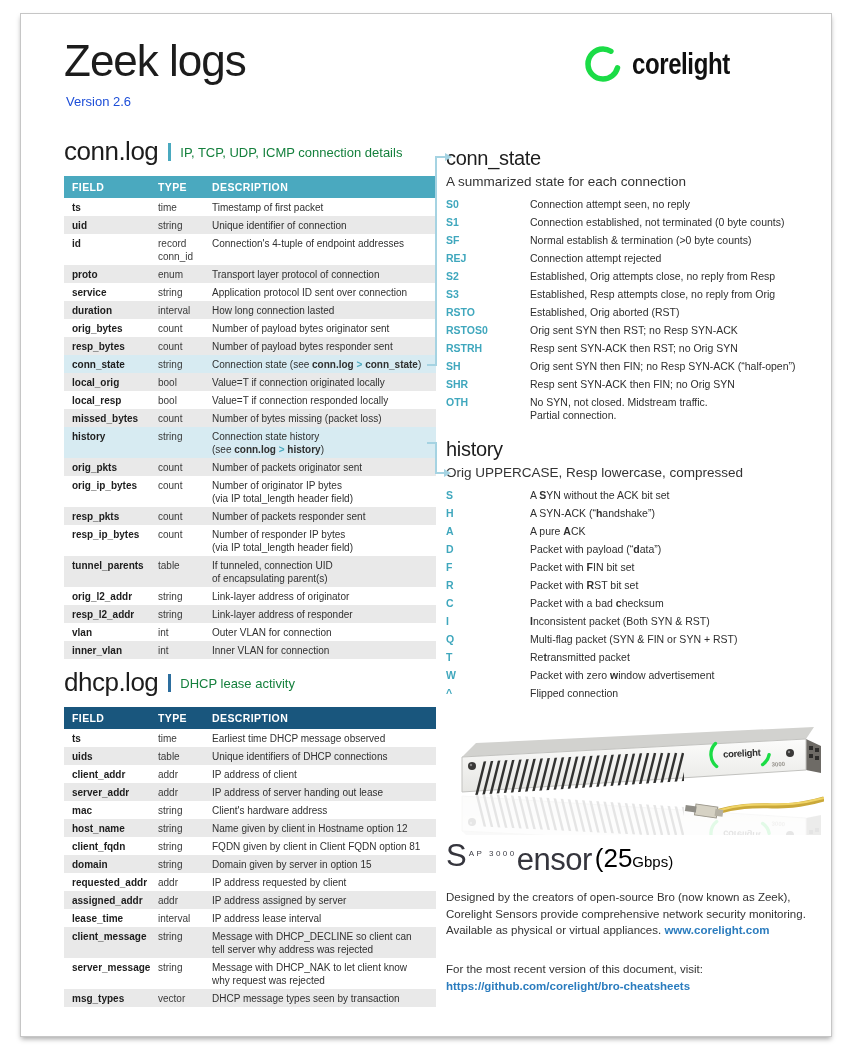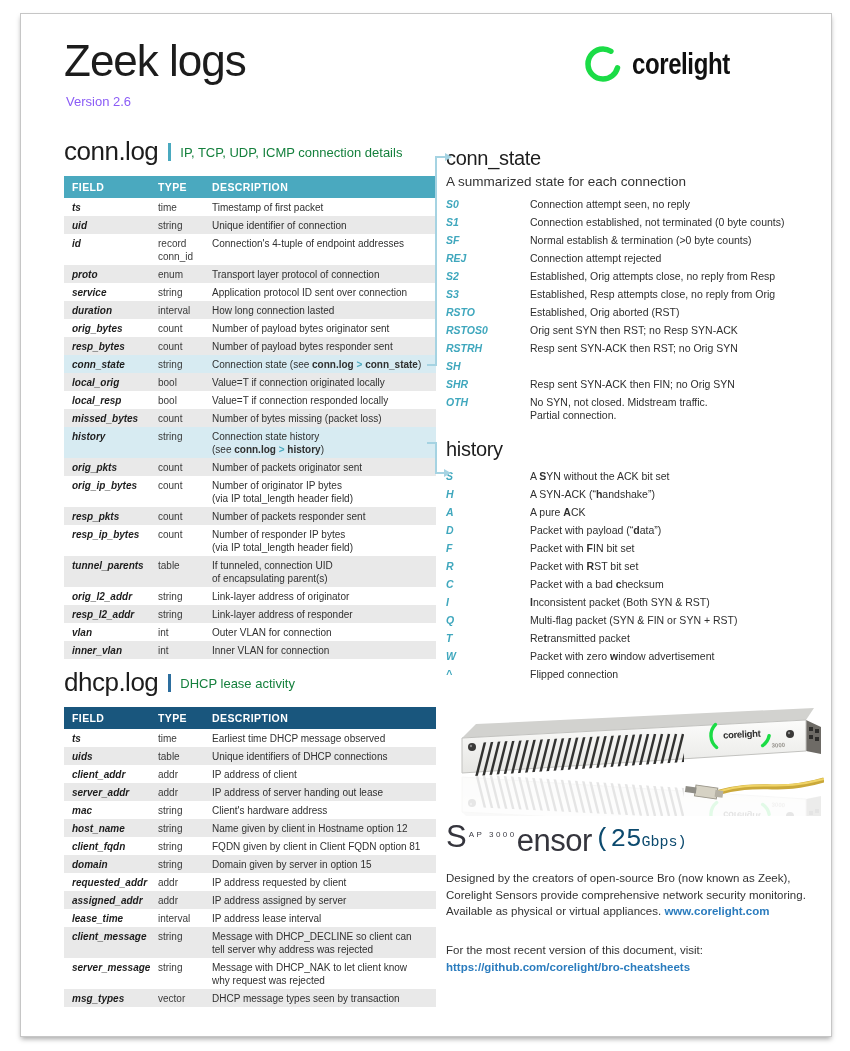--- a/index.html
+++ b/index.html
@@ -3,21 +3,21 @@
 <meta charset="utf-8">
 <style>
   html,body{margin:0;padding:0;background:#fff;}
   body{font-family:"Liberation Sans",sans-serif;-webkit-font-smoothing:antialiased;}
   .canvas{position:relative;width:844px;height:1051px;background:#fff;overflow:hidden;}
   .sheet{position:absolute;left:20px;top:13px;width:810px;height:1022px;background:#fff;
          border:1px solid #c6c6c6;box-shadow:0 3px 5px -1px rgba(0,0,0,.35);overflow:hidden;}
 
   
   .page-title{position:absolute;left:43px;top:22px;font-size:44px;font-weight:400;letter-spacing:-1px;color:#1c1c1c;}
-  .version{position:absolute;left:45px;top:80px;font-size:13px;color:#8b5cf6;}
+  .version{position:absolute;left:45px;top:80px;font-size:13px;color:#1d4ed8;}
   .brand{position:absolute;left:562px;top:30px;display:flex;align-items:center;gap:9px;}
   .brand-text{display:inline-block;font-size:30px;font-weight:700;letter-spacing:-.5px;color:#101010;
               transform:scaleX(.8);transform-origin:left center;}
 
   
   .col-left{position:absolute;left:43px;top:120px;width:372px;}
   .col-right{position:absolute;left:425px;top:131px;width:378px;}
 
   
   .log-heading{display:flex;align-items:center;margin:0 0 8px 0;height:34px;}
@@ -28,54 +28,54 @@
   .log-tag{font-size:13px;color:#15803d;padding-top:3px;}
   .dhcp-block{margin-top:6px;}
 
   
   table{border-collapse:collapse;width:372px;table-layout:fixed;}
   th{font-size:10.5px;font-weight:700;color:#fff;text-align:left;padding:5px 5px 5px 8px;letter-spacing:.4px;}
   .conn-head th{background:#4aa9bf;}
   .dhcp-head th{background:#19567d;}
   td{font-size:10px;color:#303030;vertical-align:top;padding:2.5px 4px 2.5px 8px;line-height:13px;white-space:pre-line;}
   col.c-f{width:86px;}col.c-t{width:54px;}col.c-d{width:232px;}
-  td.f{font-weight:700;color:#1d1d1d;font-style:italic;}
+  td.f{font-weight:700;color:#1d1d1d;}
   td.t{color:#3a3a3a;}
   tr.g{background:#e9e9e9;padding-left:38px;}
   tr.w{background:#ffffff;}
   tr.hl{background:#d7ebf2;}
   .b{font-weight:700;}
   .accent{color:#4aa9bf;font-weight:700;}
 
   
   .sec-title{font-size:20px;font-weight:400;color:#1d1d1d;letter-spacing:-.3px;line-height:26px;}
   .sec-sub{font-size:13.5px;color:#333;margin-top:2px;line-height:17px;}
   .deflist{margin-top:6px;}
   .def-row{display:flex;min-height:18px;}
-  .def-code{width:84px;flex:none;font-size:10.5px;font-weight:700;color:#3fa7bd;line-height:13px;padding-top:2px;font-style:italic;}
+  .def-code{width:84px;flex:none;font-size:10.5px;font-weight:700;color:#3fa7bd;line-height:13px;padding-top:2px;}
   .def-desc{font-size:10.5px;color:#2f2f2f;line-height:13px;padding-top:2px;white-space:pre-line;}
   .sec-history{margin-top:14px;}
 
   
   .cline{position:absolute;background:#a5d3e2;}
   .carrow{position:absolute;width:0;height:0;border-top:4.5px solid transparent;
           border-bottom:4.5px solid transparent;border-left:7px solid #a5d3e2;}
 
   
   .appliance{margin-top:12px;}
   .badge-text{font:700 9.5px "Liberation Sans",sans-serif;fill:#2d2d2d;letter-spacing:-.3px;}
   .badge-model{font:700 6px "Liberation Sans",sans-serif;fill:#97948e;}
 
   
   .sensor-logo{display:flex;align-items:flex-end;margin-top:2px;color:#35353d;}
   .s-initial{font-size:31px;line-height:30px;font-weight:400;}
   .s-stack{display:flex;flex-direction:row;align-items:flex-start;}
   .s-super{font-size:8px;letter-spacing:2.5px;color:#3c3c44;line-height:9px;margin-left:2px;}
   .s-rest{font-size:31px;line-height:22px;font-weight:400;letter-spacing:-.5px;}
-  .s-spec{color:#0c4a6e;font-family:Liberation Mono, monospace;}
+  .s-spec{color:#000000;}
   .s-spec-main{font-size:26px;line-height:26px;margin-left:3px;font-weight:400;}
   .s-spec-unit{font-size:15px;line-height:19px;font-weight:400;}
 
   .blurb{margin:18px 0 0 0;font-size:11.5px;line-height:1.45;color:#333;width:372px;}
   .visit{margin:22px 0 16px 0;font-size:11.5px;line-height:1.45;color:#333;white-space:pre-line;}
   .link{color:#2b7cbe;font-weight:700;cursor:pointer;}
 </style>
 </head>
 <body>
 
@@ -363,35 +363,37 @@
             <div class="def-row">
               <span class="def-code">RSTOS0</span>
               <span class="def-desc"><span>Orig sent SYN then RST; no Resp SYN-ACK</span></span>
             </div>
             <div class="def-row">
               <span class="def-code">RSTRH</span>
               <span class="def-desc"><span>Resp sent SYN-ACK then RST; no Orig SYN</span></span>
             </div>
             <div class="def-row">
               <span class="def-code">SH</span>
+              <span class="def-desc"><span>Orig sent SYN then FIN; no Resp SYN-ACK (“half-open”)</span></span>
             </div>
             <div class="def-row">
               <span class="def-code">SHR</span>
               <span class="def-desc"><span>Resp sent SYN-ACK then FIN; no Orig SYN</span></span>
             </div>
             <div class="def-row">
               <span class="def-code">OTH</span>
               <span class="def-desc"><span>No SYN, not closed. Midstream traffic.
 Partial connection.</span></span>
             </div>
           </div>
       </section>
 
       <section class="sec-history">
         <div class="sec-title">history</div>
+        <div class="sec-sub">Orig UPPERCASE, Resp lowercase, compressed</div>
         <div class="deflist" id="history-list">
             <div class="def-row">
               <span class="def-code">S</span>
               <span class="def-desc"><span>A </span><span class="b">S</span><span>YN without the ACK bit set</span></span>
             </div>
             <div class="def-row">
               <span class="def-code">H</span>
               <span class="def-desc"><span>A SYN-ACK (“</span><span class="b">h</span><span>andshake”)</span></span>
             </div>
             <div class="def-row">

